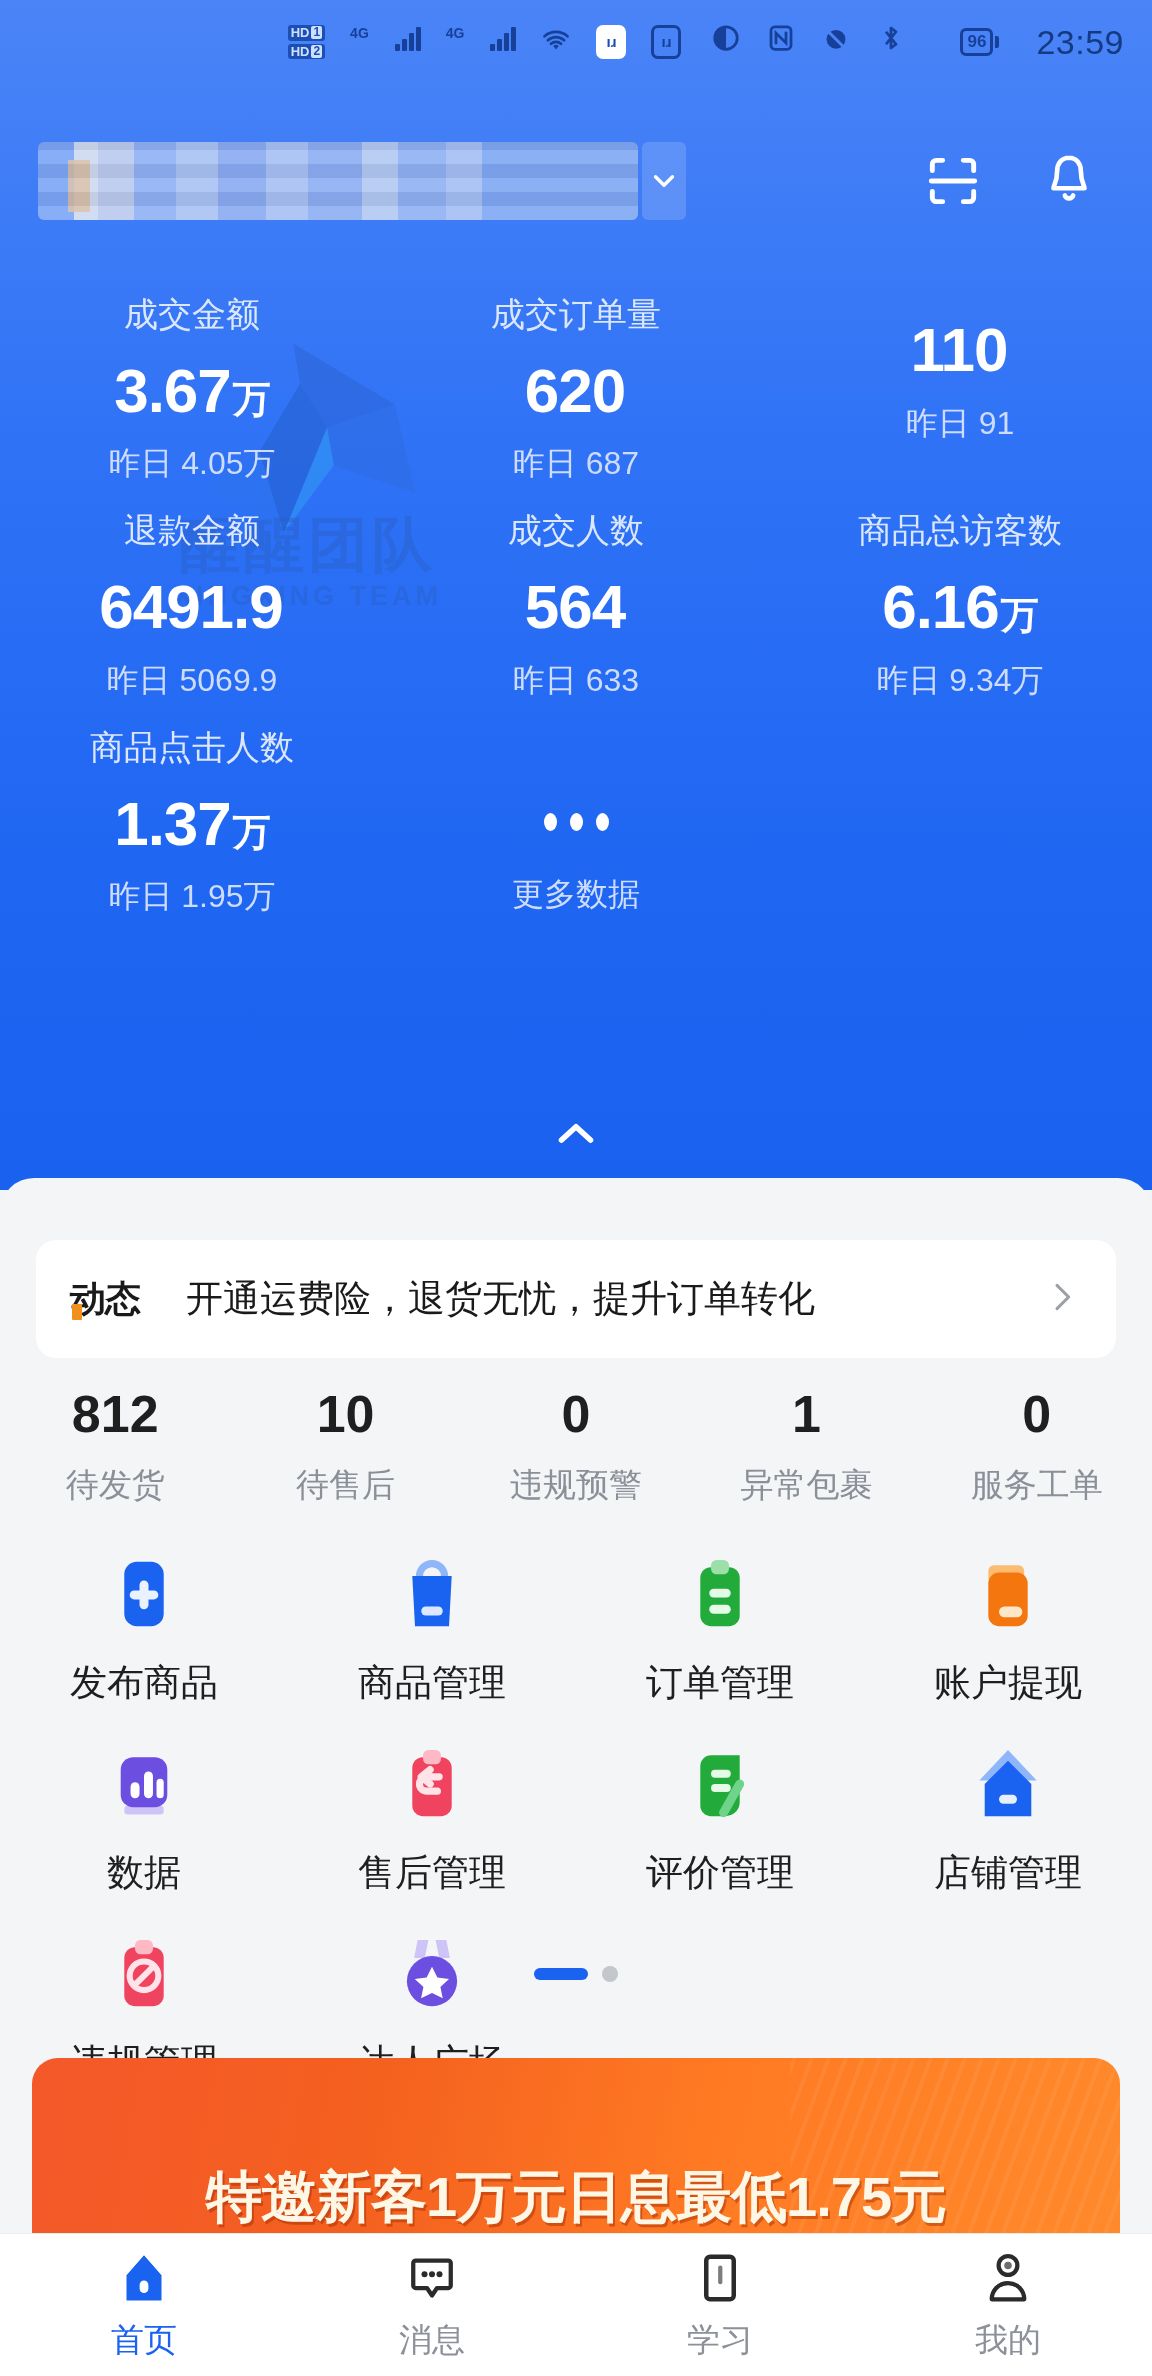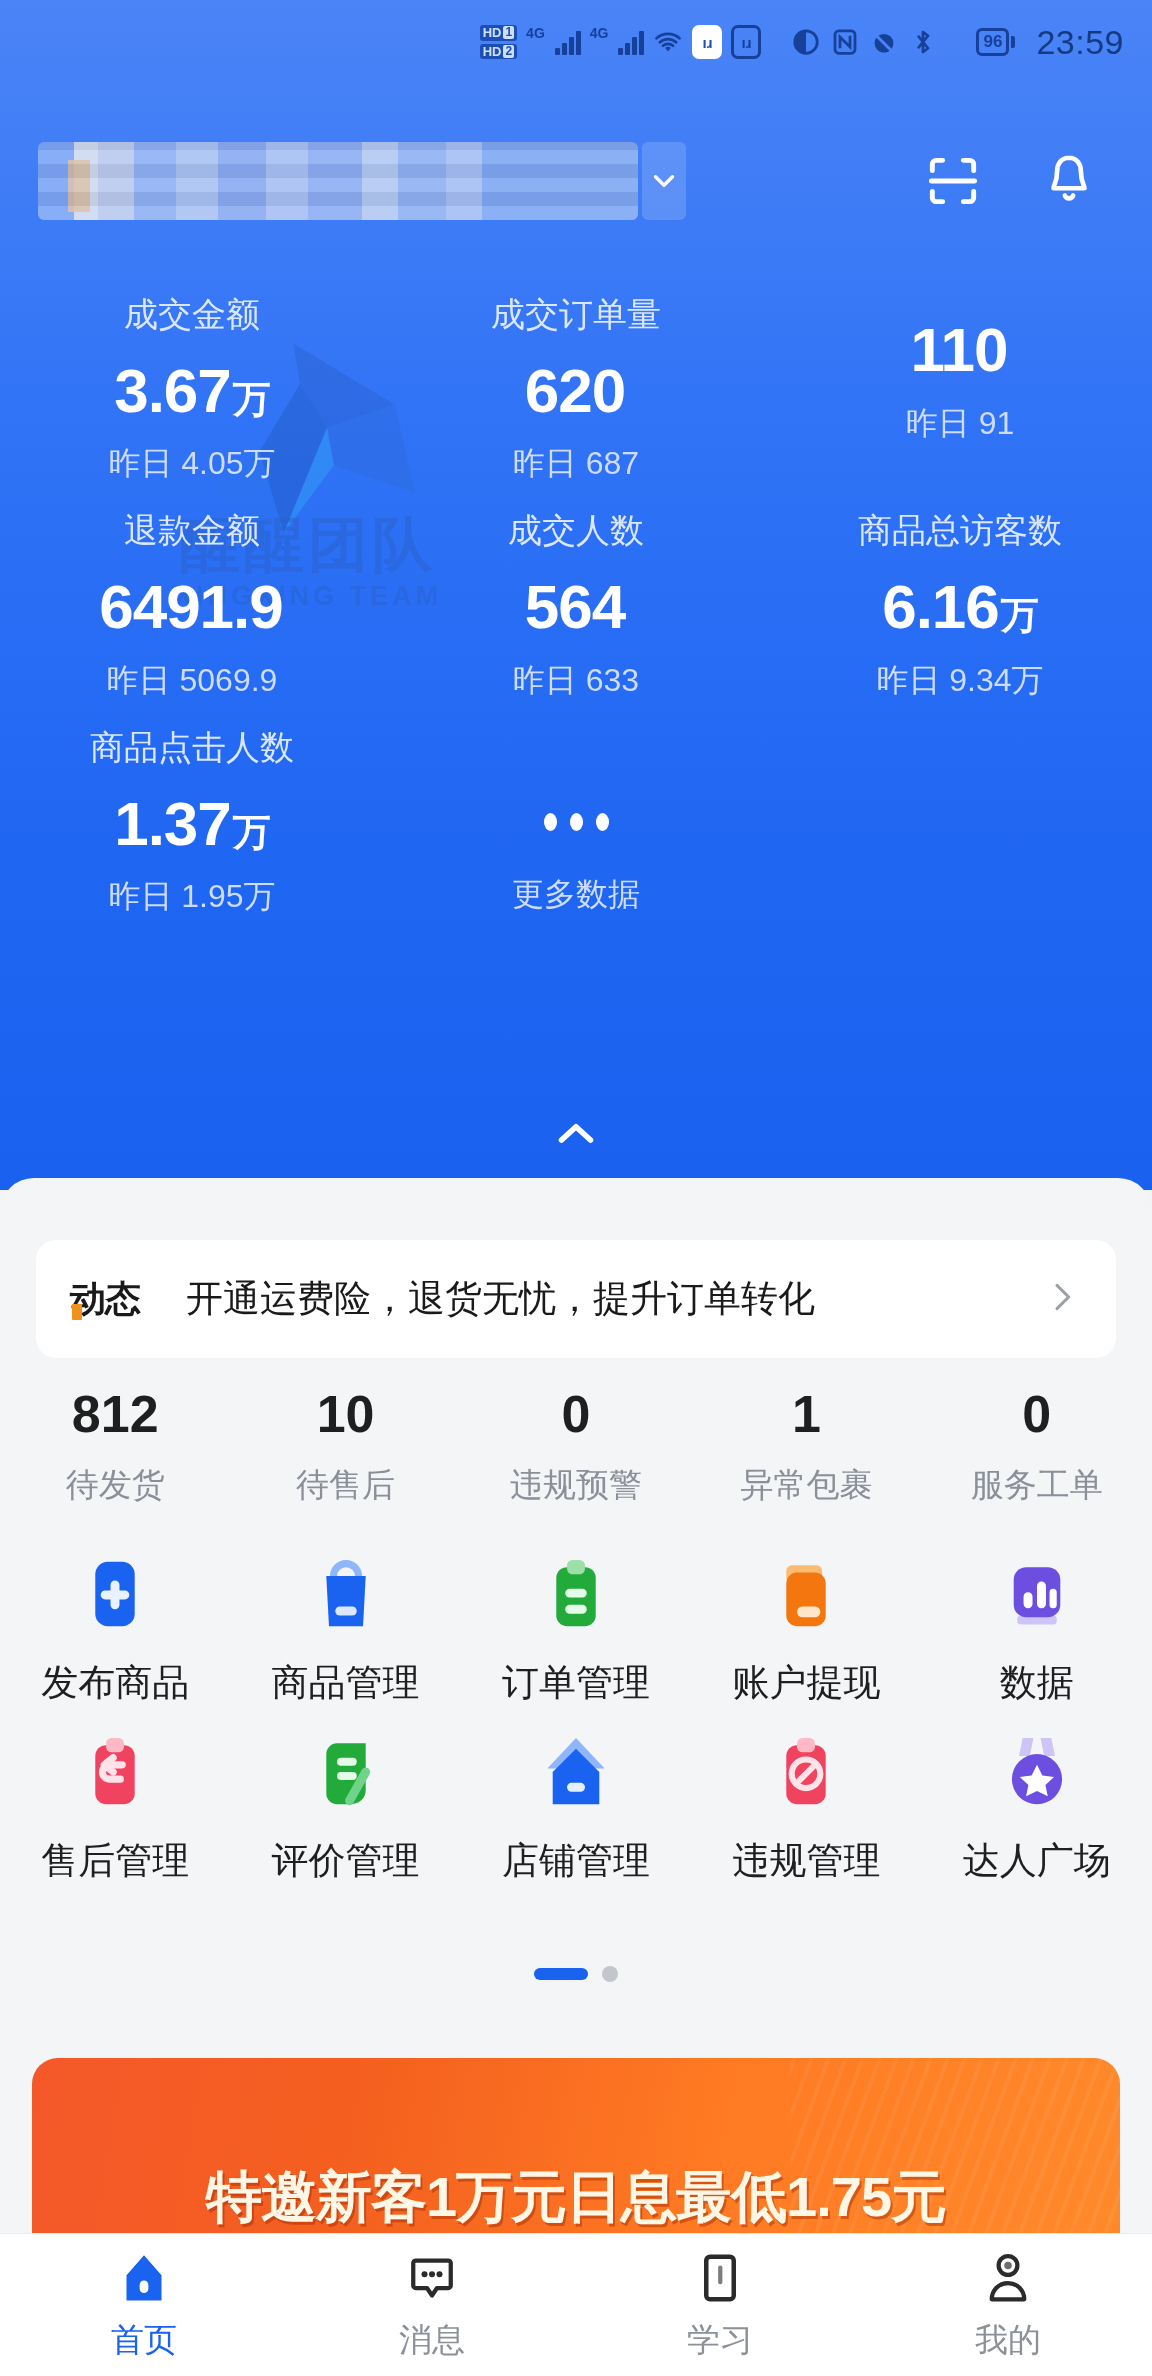--- a/index.html
+++ b/index.html
@@ -26,21 +26,21 @@
   }
   .wm-text .cn{font-size:60px;font-weight:700;letter-spacing:4px;line-height:1;}
   .wm-text .en{font-size:27px;font-weight:600;letter-spacing:4px;margin-top:6px;}
 
   
   .statusbar{
     position:absolute;left:0;top:0;width:1152px;height:84px;
     display:flex;align-items:center;justify-content:flex-end;
     padding-right:28px;box-sizing:border-box;color:#123a86;
   }
-  .sb-group{display:flex;align-items:center;gap:9px;}
+  .sb-group{display:flex;gap:25px;}
   .hd-stack{display:flex;flex-direction:column;gap:3px;}
   .hd-chip{
     display:flex;align-items:center;gap:2px;
     background:#1c4fb5;color:#cfe0ff;border-radius:3px;padding:1px 3px;
     font-size:13px;font-weight:700;line-height:1.05;
   }
   .hd-chip b{background:#cfe0ff;color:#1c4fb5;border-radius:2px;padding:0 2px;font-size:12px;}
   .sig{display:flex;align-items:flex-end;gap:2px;height:26px;}
   .sig i{display:block;width:5px;background:#17409a;border-radius:1px;}
   .sig i:nth-child(1){height:7px}.sig i:nth-child(2){height:12px}
@@ -144,21 +144,21 @@
     position:absolute;left:0;top:1382px;width:1152px;
     display:grid;grid-template-columns:repeat(5,1fr);
   }
   .todo{text-align:center;}
   .todo .num{font-size:52px;font-weight:700;color:#1f1f1f;line-height:1.25;}
   .todo .cap{font-size:33px;color:#8a8f98;margin-top:16px;}
 
   
   .menus{
     position:absolute;left:0;top:1548px;width:1152px;
-    display:grid;grid-template-columns:repeat(5,1fr);row-gap:18px;
+    display:grid;grid-template-columns:repeat(4,1fr);row-gap:30px;
   }
   .menu{display:flex;flex-direction:column;align-items:center;}
   .menu .ico{width:92px;height:92px;display:flex;align-items:center;justify-content:center;}
   .menu .cap{font-size:37px;color:#1f1f1f;margin-top:18px;white-space:nowrap;}
 
   .pager{
     position:absolute;left:0;top:1966px;width:1152px;
     display:flex;align-items:center;justify-content:center;gap:14px;
   }
   .pager .pill{width:54px;height:12px;border-radius:8px;background:#1a62f0;}

